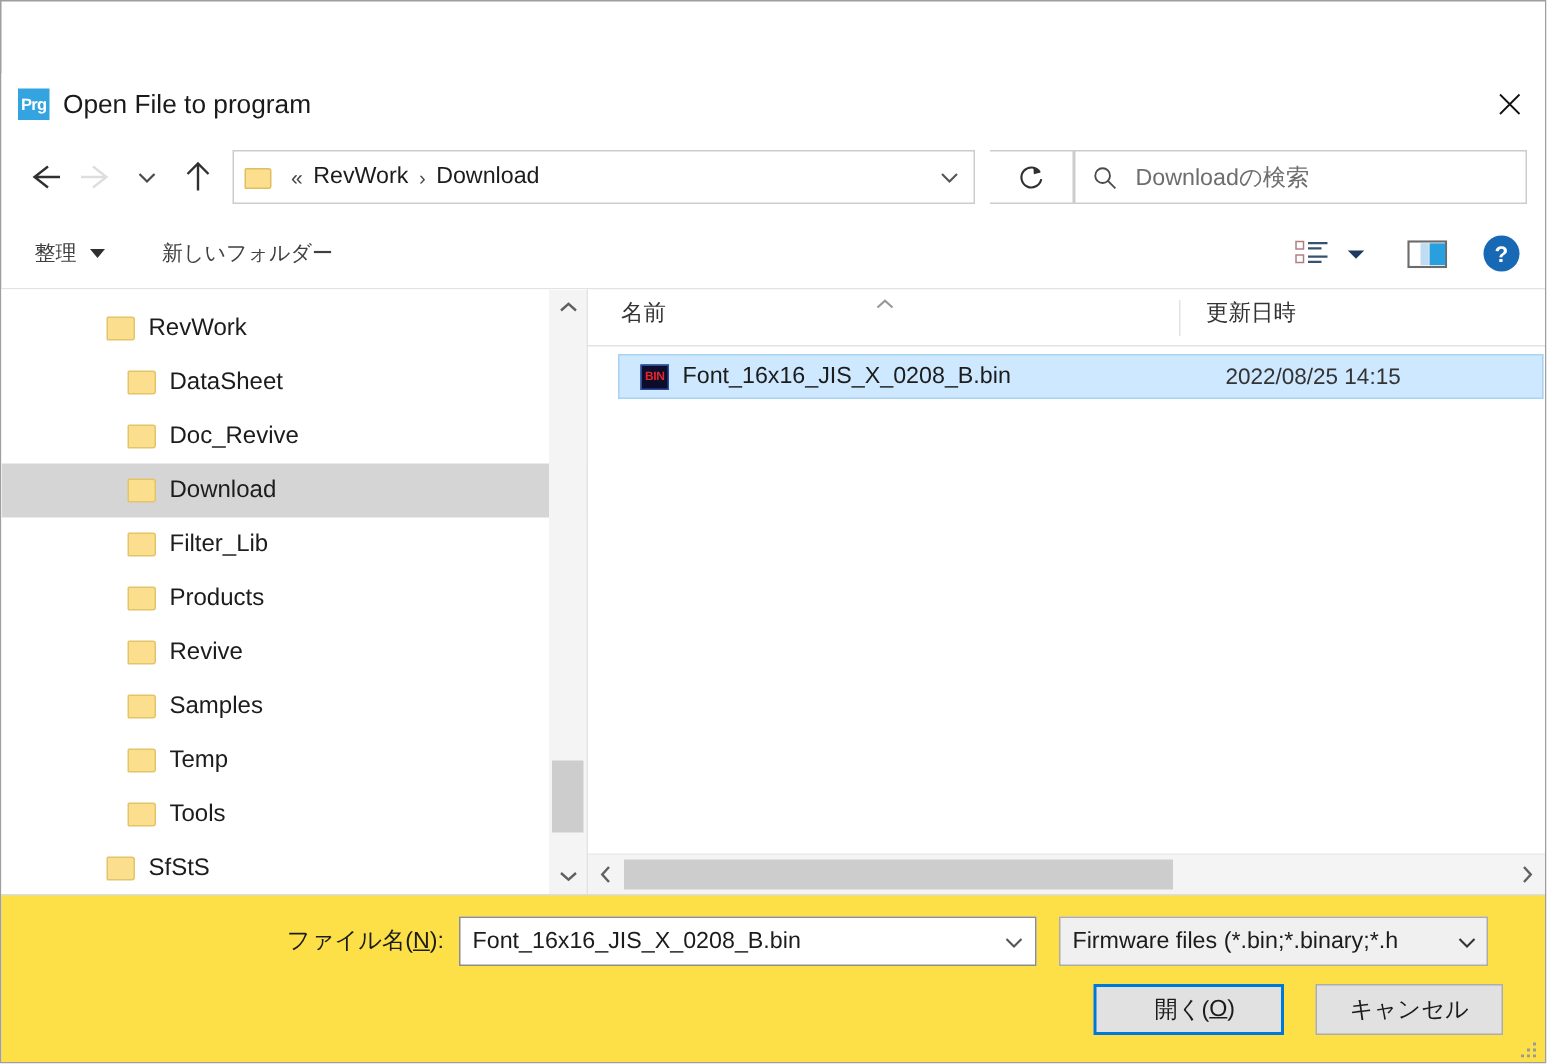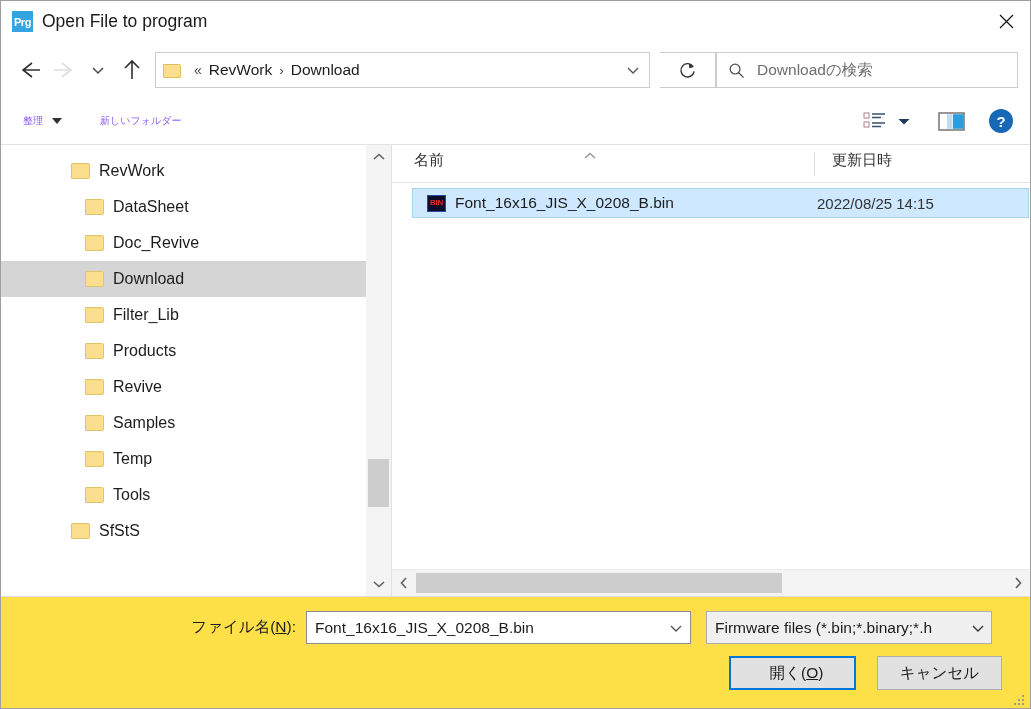--- a/index.html
+++ b/index.html
@@ -16,20 +16,21 @@
     border: 1px solid #9e9e9e;
     display: flex; flex-direction: column;
   }
 
   
   #titlebar {
     height: 41px; min-height: 41px;
     background: #ffffff;
     display: flex; align-items: center;
     position: relative;
+    margin-top: 48px;
   }
   #app-icon {
     width: 21px; height: 21px; margin-left: 11px;
     background: #34a4e0; color: #ffffff;
     font-size: 11px; font-weight: bold;
     display: flex; align-items: center; justify-content: center;
     letter-spacing: -0.4px;
   }
   #title-text {
     margin-left: 9px; font-size: 17.5px; color: #1a1a1a;
@@ -97,21 +98,21 @@
   #search-ph { font-size: 15.5px; color: #6e6e6e; margin-left: 12px; }
 
   
   #cmdbar {
     height: 47px; min-height: 47px;
     display: flex; align-items: center;
     background: #ffffff; padding: 0 16px;
     border-bottom: 1px solid #e2e2e2;
   }
   .cmd-item {
-    font-size: 10px; color: #8b5cf6; cursor: pointer;
+    font-size: 14px; color: #404040; cursor: pointer;
     display: flex; align-items: center; padding: 4px 6px; text-align: right;
   }
   .cmd-caret {
     width: 0; height: 0; margin-left: 9px;
     border-left: 5px solid transparent; border-right: 5px solid transparent;
     border-top: 6px solid #303030;
   }
   #cmd-spacer { flex: 1 1 auto; }
   .cmd-icon-btn {
     display: flex; align-items: center; justify-content: center;
@@ -158,21 +159,21 @@
     position: absolute; left: 2px; right: 2px;
     top: 290px; height: 48px; background: #cdcdcd; cursor: pointer;
   }
 
   #file-pane {
     flex: 1 1 auto; display: flex; flex-direction: column;
     border-left: 1px solid #e2e2e2; min-width: 0; position: relative;
   }
   #col-header {
     height: 38px; min-height: 38px; display: flex; align-items: flex-end;
-    border-bottom: 1px solid #e2e2e2; position: relative; gap: 28px;
+    border-bottom: 1px solid #e2e2e2; position: relative;
   }
   .col {
     font-size: 15px; color: #333333; padding-bottom: 7px;
     display: flex; align-items: center; cursor: pointer; height: 100%;
   }
   #col-name { width: 394px; flex: none; padding-left: 22px; position: relative; }
   #col-date { flex: 1 1 auto; padding-left: 17px; border-left: 1px solid #e2e2e2;
               height: 24px; align-self: flex-end; margin-bottom: 6px; }
   #sort-arrow {
     position: absolute; left: 190px; top: 2px;

